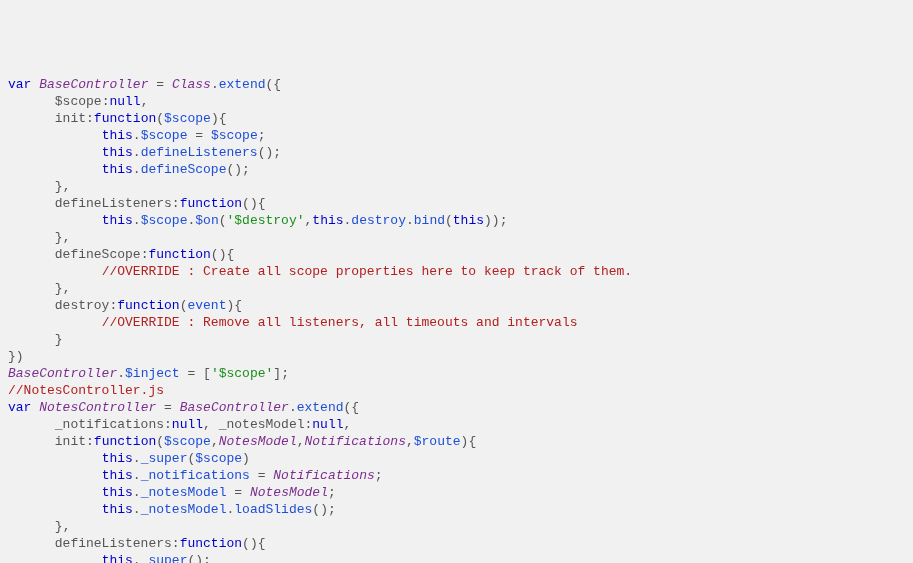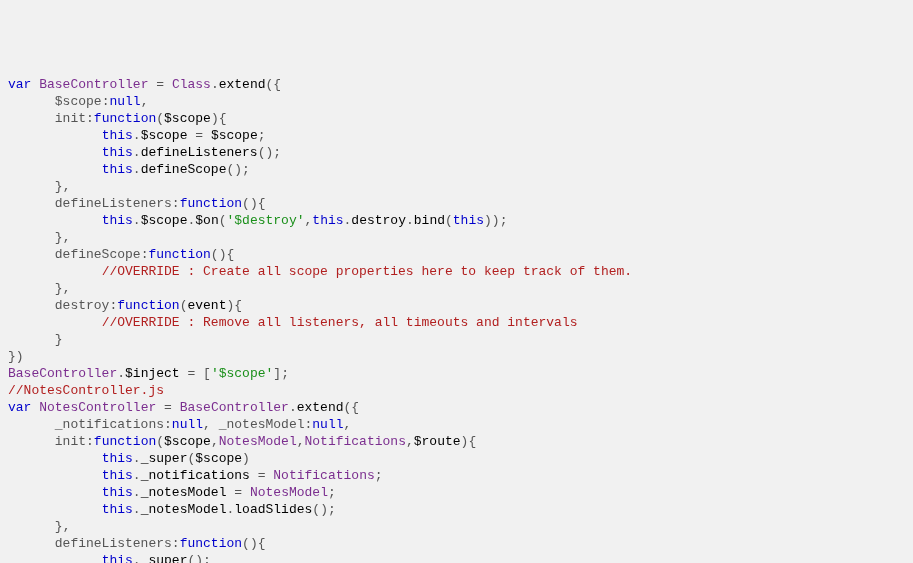--- a/index.html
+++ b/index.html
@@ -9,22 +9,22 @@
     font-family: Consolas, "Courier New", monospace;
     font-size: 13px;
     line-height: 17px;
     white-space: pre;
     color: #000;
   }
   .code-container {
     background: #f1f1f1;
   }
   .kw { color: #0000cc; }        
-  .cls { color: #7b2e8f; }       
-  .id { color: #000000; }
+  .cls { color: #7b2e8f; font-style: italic; }       
+  .id { color: #1d4ed8; }
   .str { color: #1a8f1a; font-family: Liberation Mono, monospace; }       
   .cmt { color: #b22020; }       
   .punc { color: #555; }
   .paren { color: #555; }
   .brace { color: #555; }
   .op { color: #555; }
 </style>
 </head>
 <body>
 

